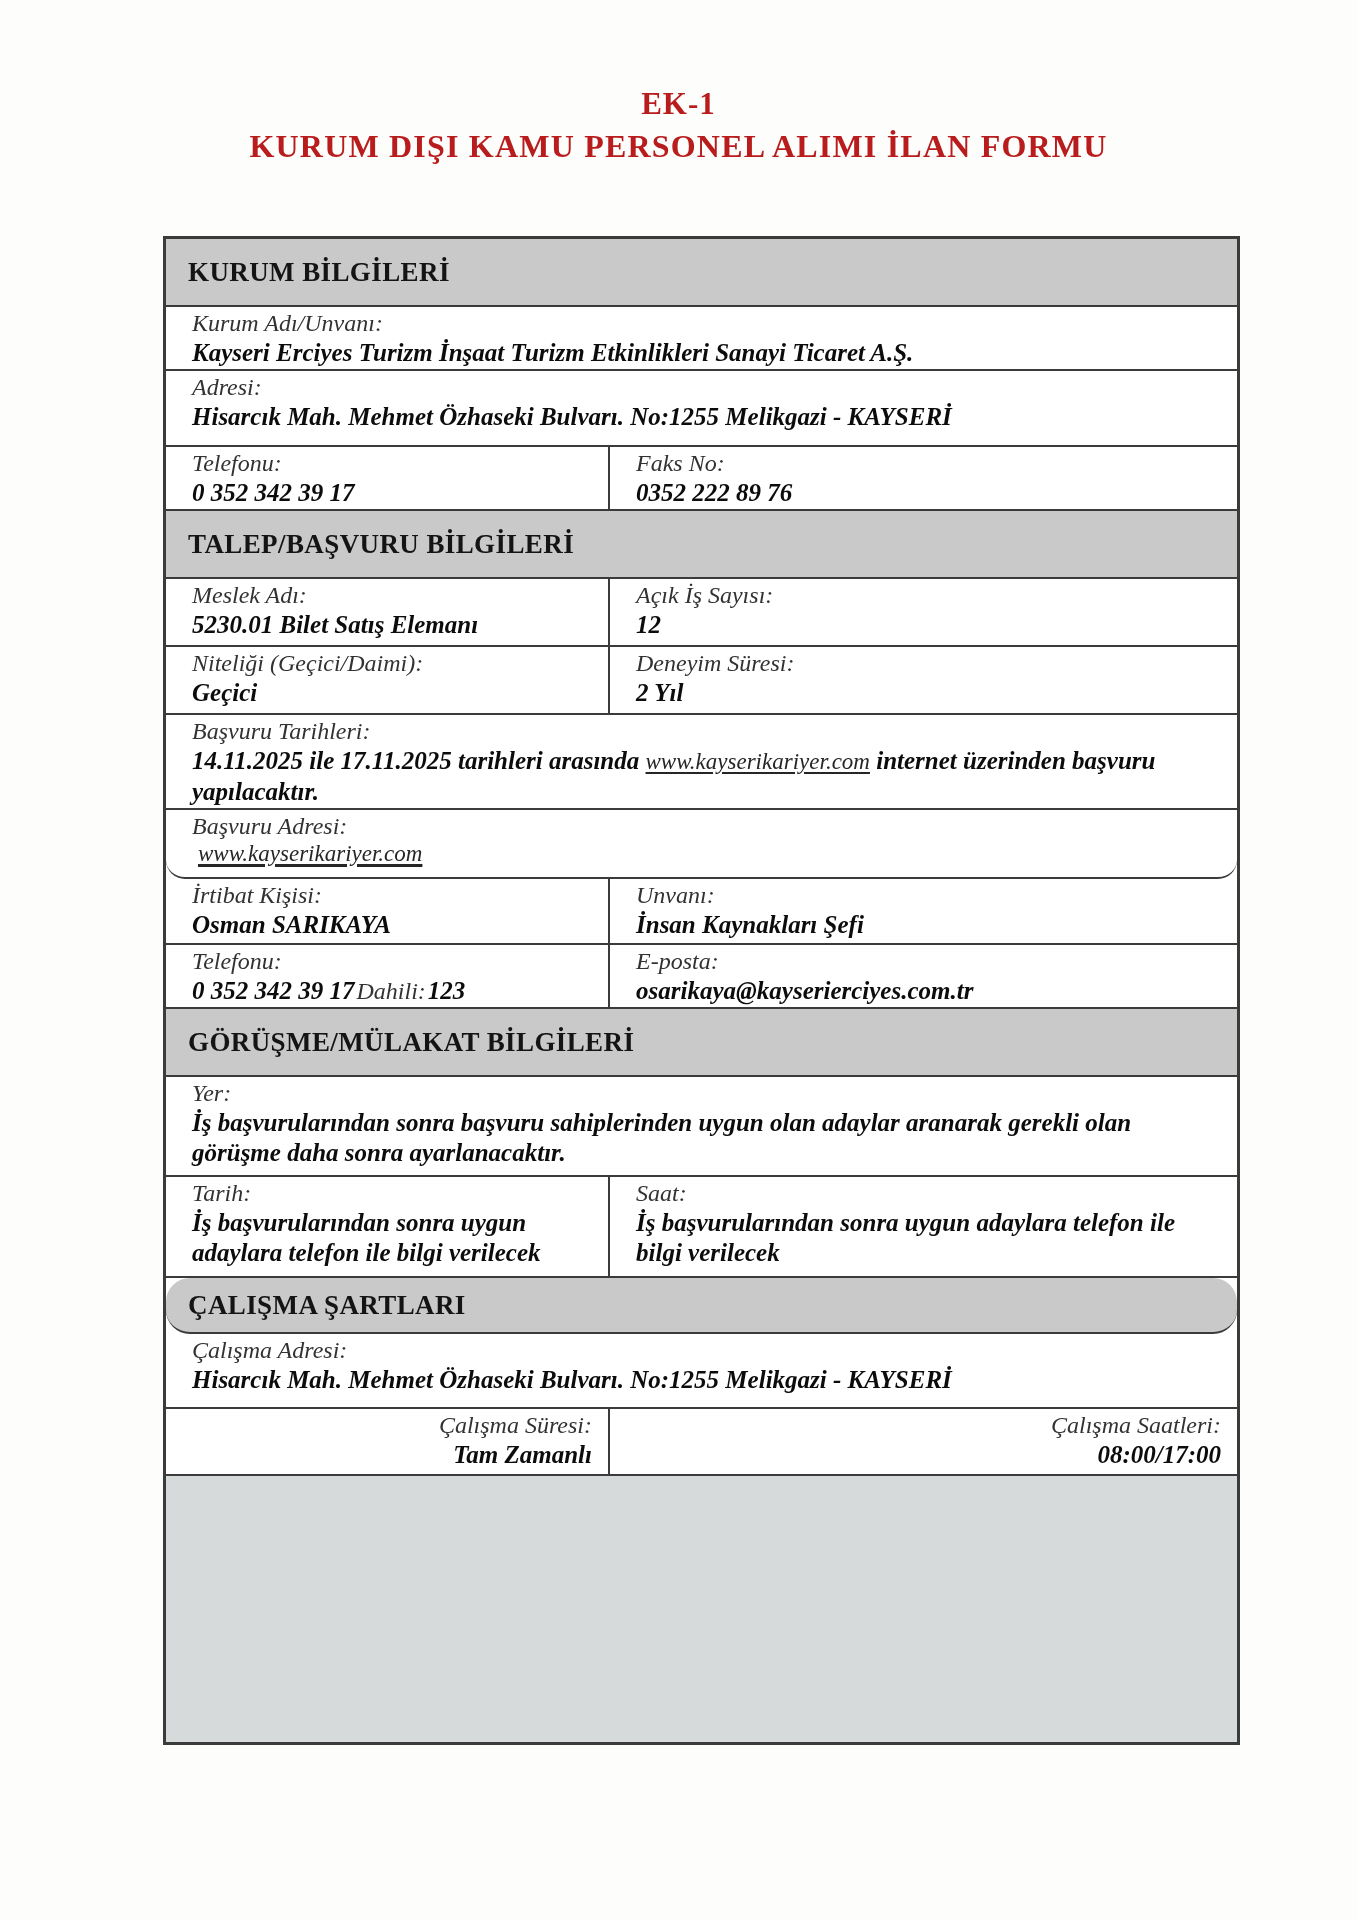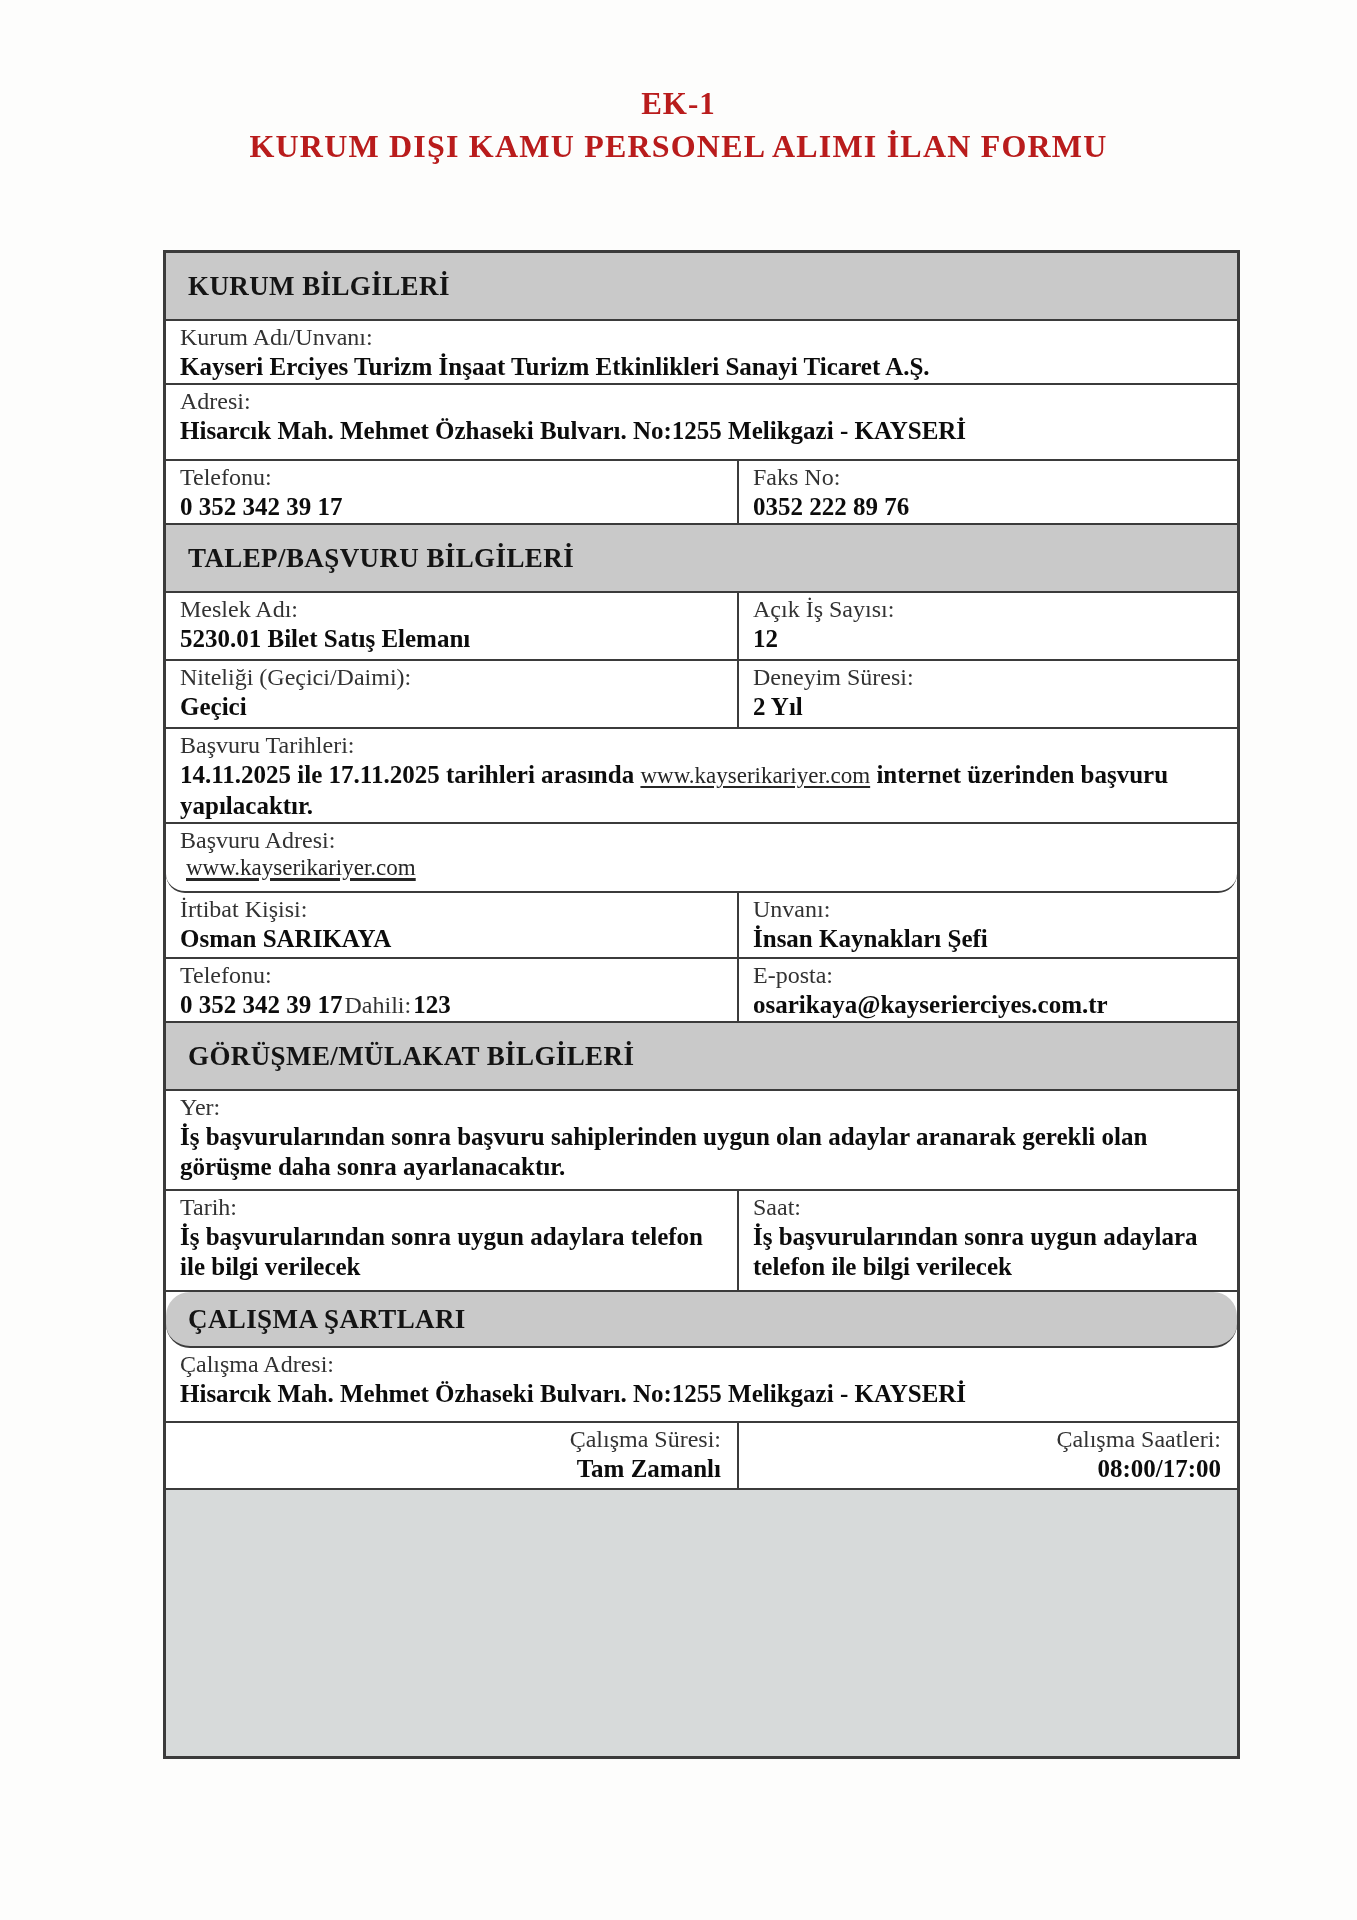--- a/index.html
+++ b/index.html
@@ -9,38 +9,38 @@
     font-family:"Liberation Serif","DejaVu Serif",serif; color:#111;
   }
   .doc-title {
     position:absolute; top:84px; left:0; width:100%;
     text-align:center; font-weight:bold; color:#b91c1c;
   }
   .doc-title .l1 { font-size:31px; line-height:40px; letter-spacing:1px; }
   .doc-title .l2 { font-size:32px; line-height:44px; letter-spacing:1.2px; }
 
   .form-table {
-    position:absolute; left:163px; top:250px; width:1077px; height:1509px;
+    position:absolute; left:163px; top:236px; width:1077px; height:1509px;
     box-sizing:border-box; border:3px solid #3b3b3b;
     display:flex; flex-direction:column; background:#ffffff;
   }
   .band {
     background:#c9c9c9; border-bottom:2px solid #3b3b3b;
     display:flex; align-items:center; padding:0 22px;
     font-weight:bold; font-size:27px; letter-spacing:.4px; color:#141414;
     flex:0 0 auto; box-sizing:border-box;
   }
   .h68 { height:68px; } .h60 { height:56px;border-radius:24px; }
 
   .row {
     border-bottom:2px solid #3b3b3b; display:flex;
     flex:0 0 auto; box-sizing:border-box;
   }
-  .cell { padding:2px 16px 0 14px; box-sizing:border-box; overflow:hidden; }
-  .cell.left { width:573px; border-right:2px solid #3b3b3b; flex:0 0 auto; }
+  .cell { padding:2px 16px 0 26px; box-sizing:border-box; overflow:hidden;font-style:italic; }
+  .cell.left { width:444px; border-right:2px solid #3b3b3b; flex:0 0 auto; }
   .cell.rest { flex:1 1 auto; }
   .row.full .cell { flex:1 1 auto; width:auto; }
 
   .label { font-size:24px; line-height:29px; color:#323232; }
   .value { font-size:25px; line-height:30px; font-weight:bold; color:#0c0c0c; }
   .vwrap { font-size:25px; line-height:30px; }
   .vwrap .value { line-height:30px; }
   .link {
     font-weight:normal; font-size:23px; color:#262626;
     text-decoration:underline; text-underline-offset:3px;

